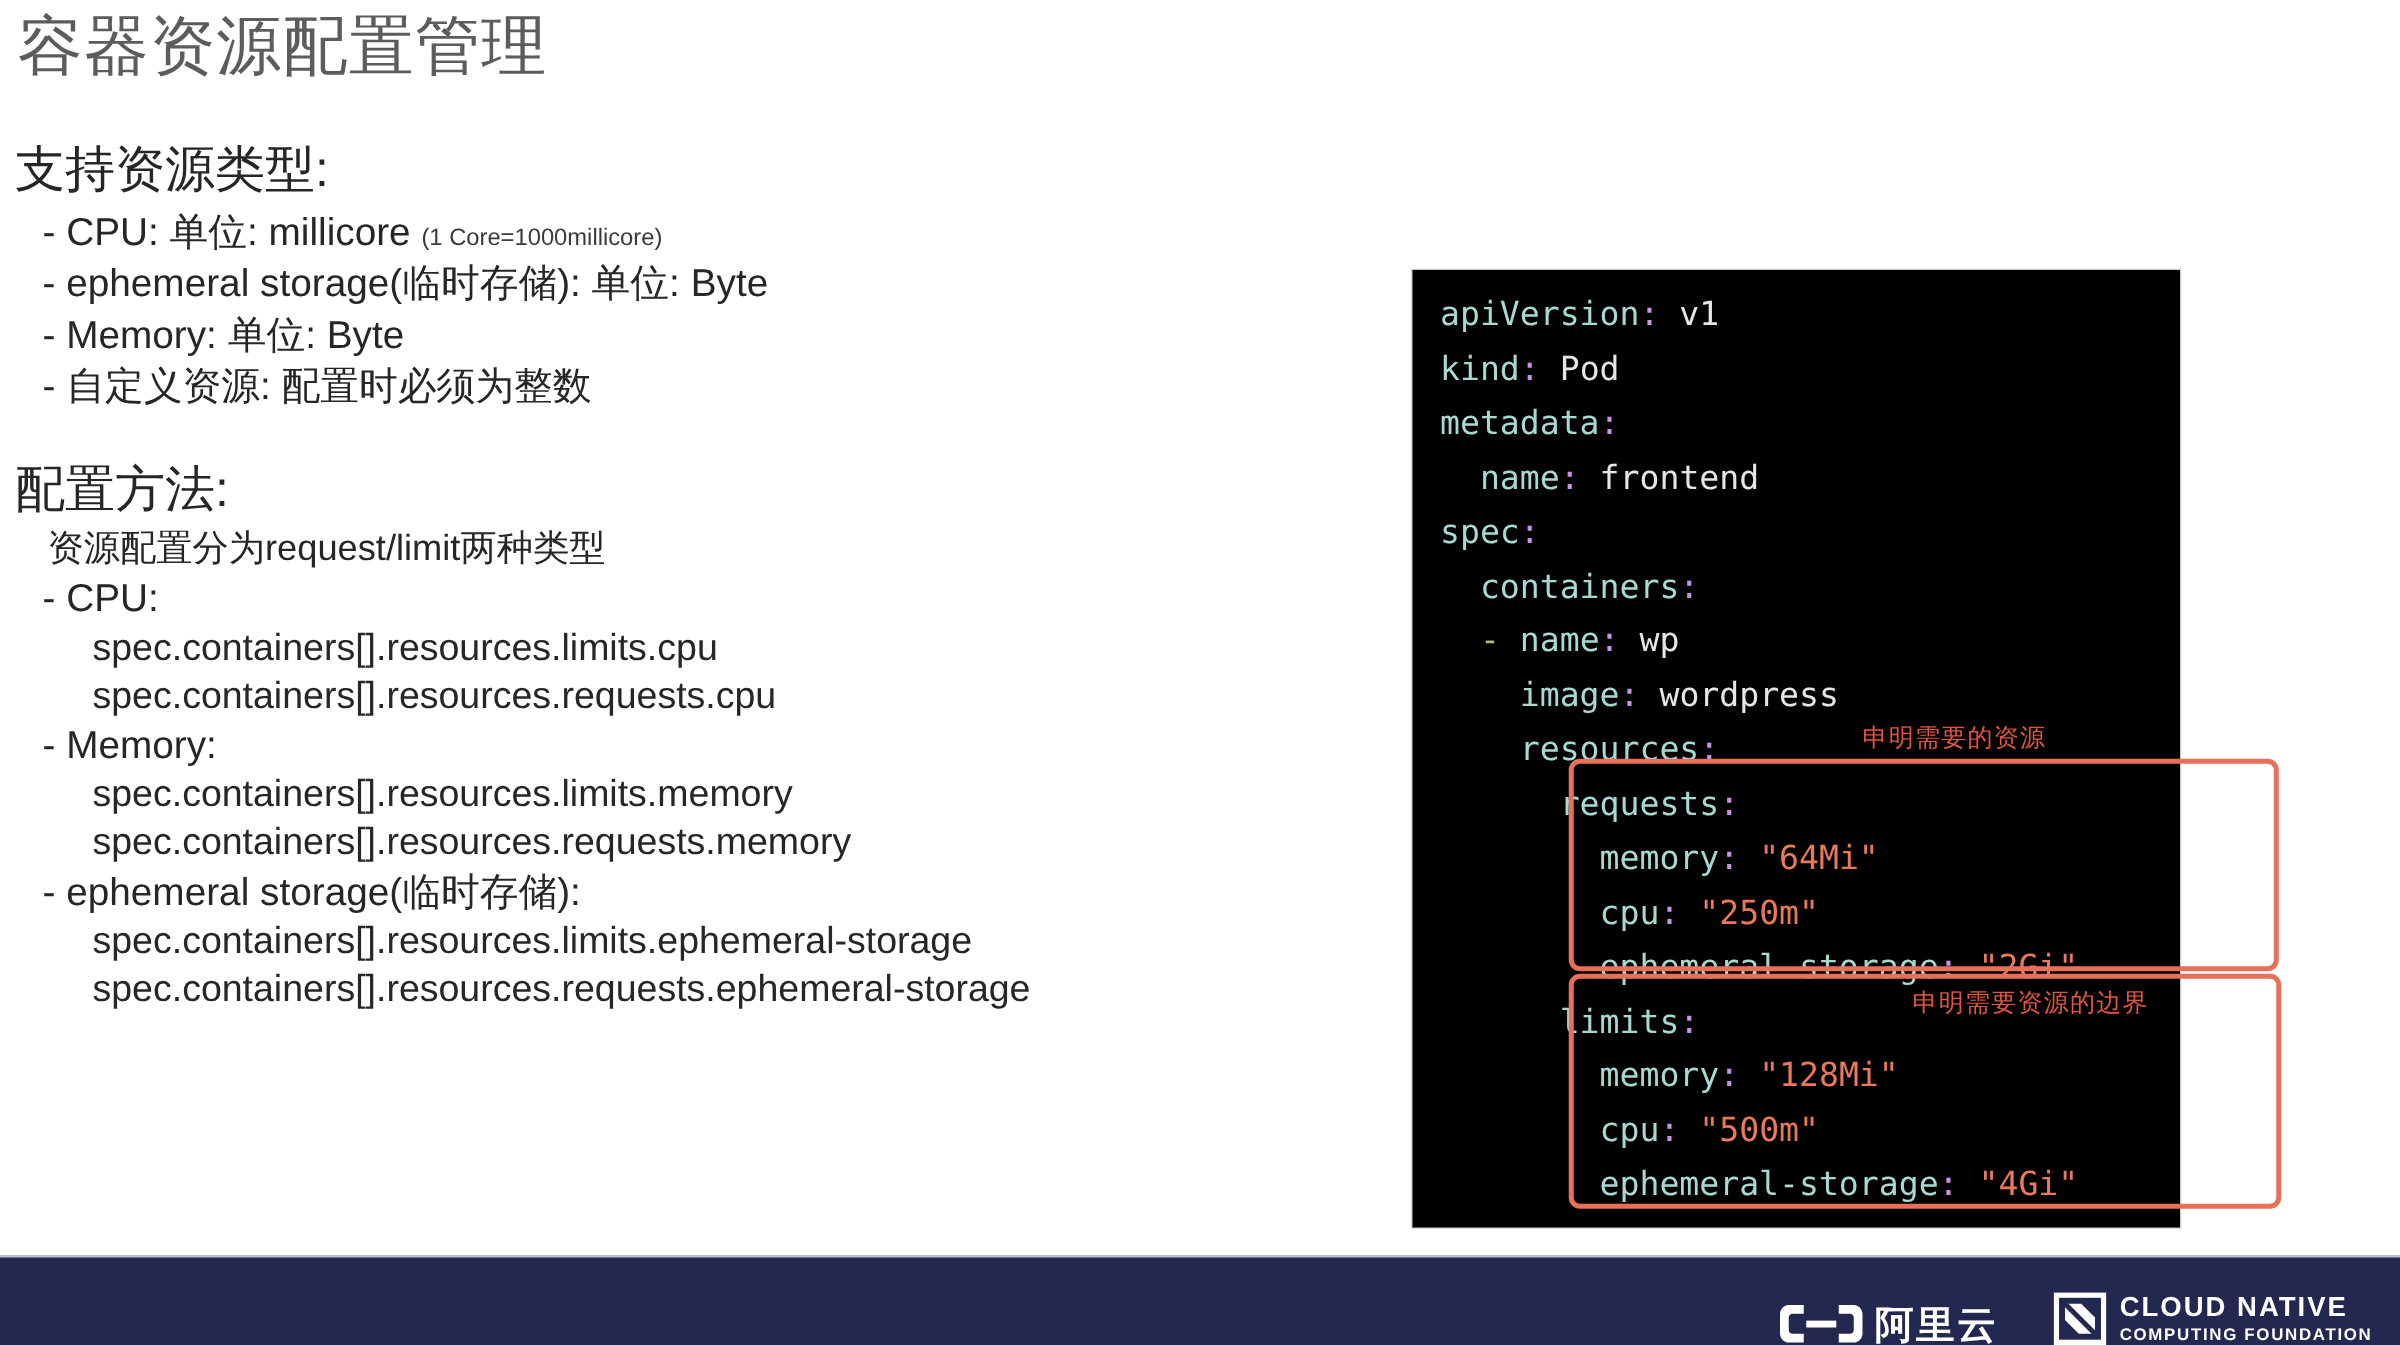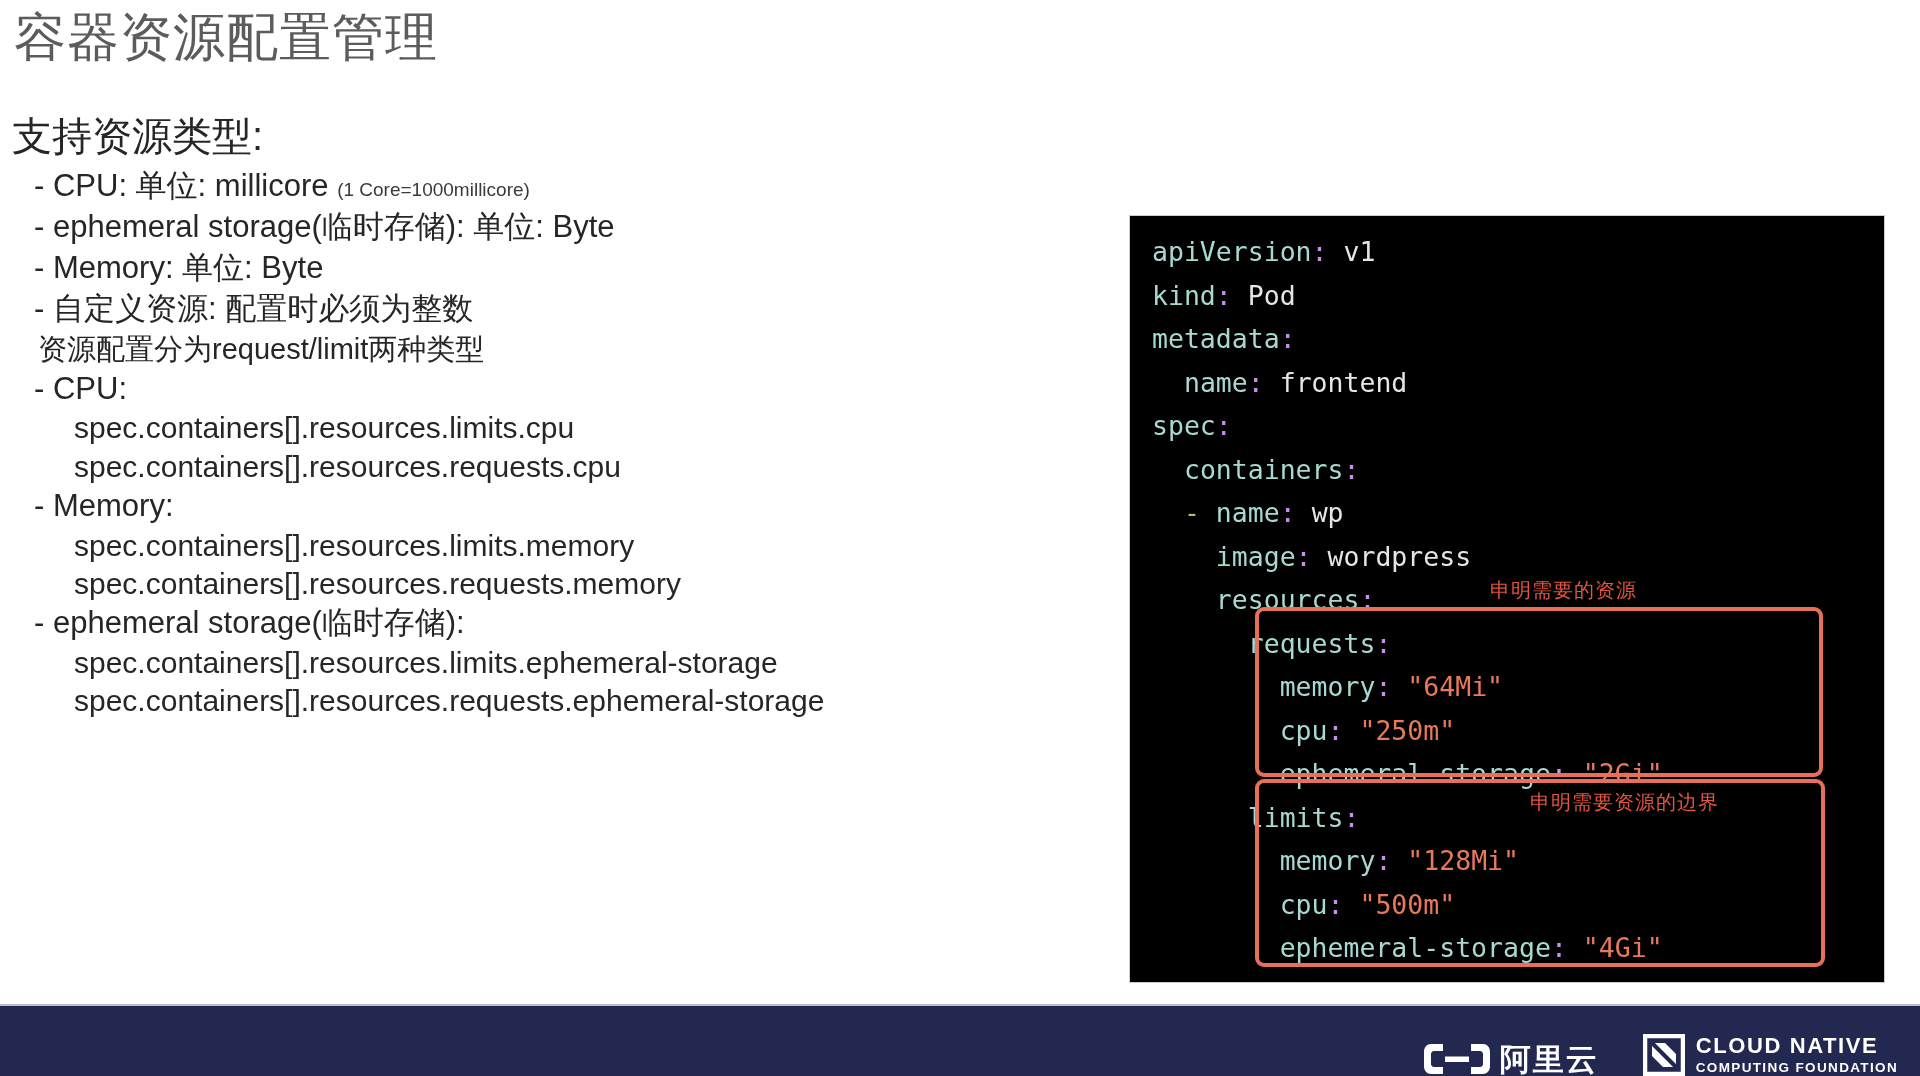--- a/index.html
+++ b/index.html
@@ -73,21 +73,21 @@
     line-height: 1.27;
     white-space: nowrap;
     padding-left: 62px;
   }
 
   
   .code-panel {
     position: absolute;
     left: 1130px;
     top: 216px;
-    width: 754px;
+    width: 614px;
     height: 766px;
     background: #000000;
     box-shadow: 0 0 0 1px #c9ccd4;
     overflow: hidden;
   }
   .code-lines {
     position: absolute;
     left: 0;
     top: 0;
     padding: 14px 0 0 22px;
@@ -200,20 +200,21 @@
   <div class="bullet">
     <span>- ephemeral storage(临时存储): 单位: Byte</span>
   </div>
   <div class="bullet">
     <span>- Memory: 单位: Byte</span>
   </div>
   <div class="bullet">
     <span>- 自定义资源: 配置时必须为整数</span>
   </div>
 
+  <div class="section-head second">配置方法:</div>
 
   <div class="plain-line">资源配置分为request/limit两种类型</div>
 
   <div class="bullet tight">- CPU:</div>
   <div class="path-line">spec.containers[].resources.limits.cpu</div>
   <div class="path-line">spec.containers[].resources.requests.cpu</div>
 
   <div class="bullet tight">- Memory:</div>
   <div class="path-line">spec.containers[].resources.limits.memory</div>
   <div class="path-line">spec.containers[].resources.requests.memory</div>

